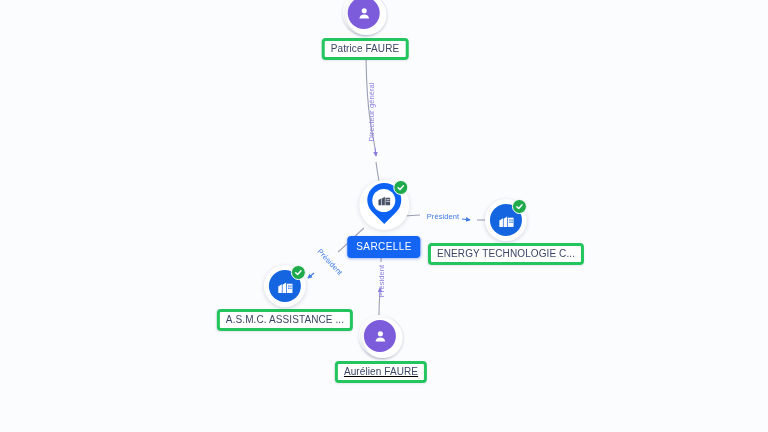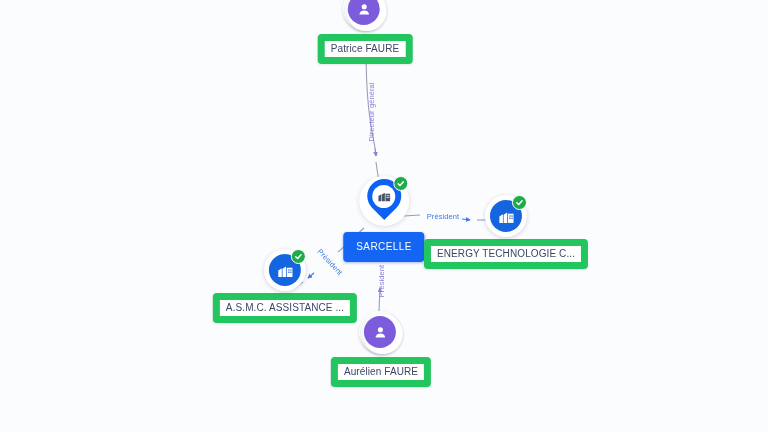--- a/index.html
+++ b/index.html
@@ -139,21 +139,21 @@
     align-items: center;
     justify-content: center;
     box-sizing: content-box;
   }
   .verified-badge svg { display: block; }
 
   
   .node-label {
     margin-top: 2px;
     background: #ffffff;
-    border: 7px solid #22c55e;
+    border: 3px solid #22c55e;
     border-radius: 4px;
     padding: 2px 6px;
     font-size: 10px;
     line-height: 12px;
     color: #3b4666;
     white-space: nowrap;
     box-shadow: 0 1px 2px rgba(40,50,90,0.10);
     letter-spacing: 0.1px;
   }
   .node-label.selected {
@@ -272,21 +272,21 @@
       </div>
       <div class="verified-badge" style="right:0px; top:0px;">
         <svg width="9" height="9" viewBox="0 0 24 24" fill="none" stroke="#ffffff" stroke-width="4" stroke-linecap="round" stroke-linejoin="round">
           <path d="M5 12.5 L10 17.5 L19 7.5"></path>
         </svg>
       </div>
     </div>
     <div class="node-label">ENERGY TECHNOLOGIE C...</div>
   </div>
 
-  <div class="node" style="left:285px; top:286px;">
+  <div class="node" style="left:285px; top:298px;">
     <div class="company-circle-wrap">
       <div class="ring"></div>
       <div class="inner">
         <svg width="17" height="17" viewBox="0 0 24 24" fill="#ffffff">
           <path d="M2 21V12l5-3.2V21z"></path>
           <path d="M8 21V9.6l5-3.1V21z"></path>
           <path d="M14 21V8h8v13z"></path>
           <rect x="16" y="10.4" width="1.8" height="1.8" fill="#1565e0"></rect>
           <rect x="19" y="10.4" width="1.8" height="1.8" fill="#1565e0"></rect>
           <rect x="16" y="13.6" width="1.8" height="1.8" fill="#1565e0"></rect>
@@ -295,21 +295,21 @@
       </div>
       <div class="verified-badge" style="right:0px; top:0px;">
         <svg width="9" height="9" viewBox="0 0 24 24" fill="none" stroke="#ffffff" stroke-width="4" stroke-linecap="round" stroke-linejoin="round">
           <path d="M5 12.5 L10 17.5 L19 7.5"></path>
         </svg>
       </div>
     </div>
     <div class="node-label">A.S.M.C. ASSISTANCE ...</div>
   </div>
 
-  <div class="node" style="left:381px; top:349px;">
+  <div class="node" style="left:381px; top:349px;text-decoration:underline;">
     <div class="person-stack">
       <div class="card c1"></div>
       <div class="card c2"></div>
       <div class="card c3"></div>
       <div class="person-circle">
         <svg width="17" height="17" viewBox="0 0 24 24" fill="#ffffff">
           <circle cx="12" cy="8.2" r="3.6"></circle>
           <path d="M5.2 19.2c0-3.6 3.1-5.8 6.8-5.8s6.8 2.2 6.8 5.8z"></path>
         </svg>
       </div>

